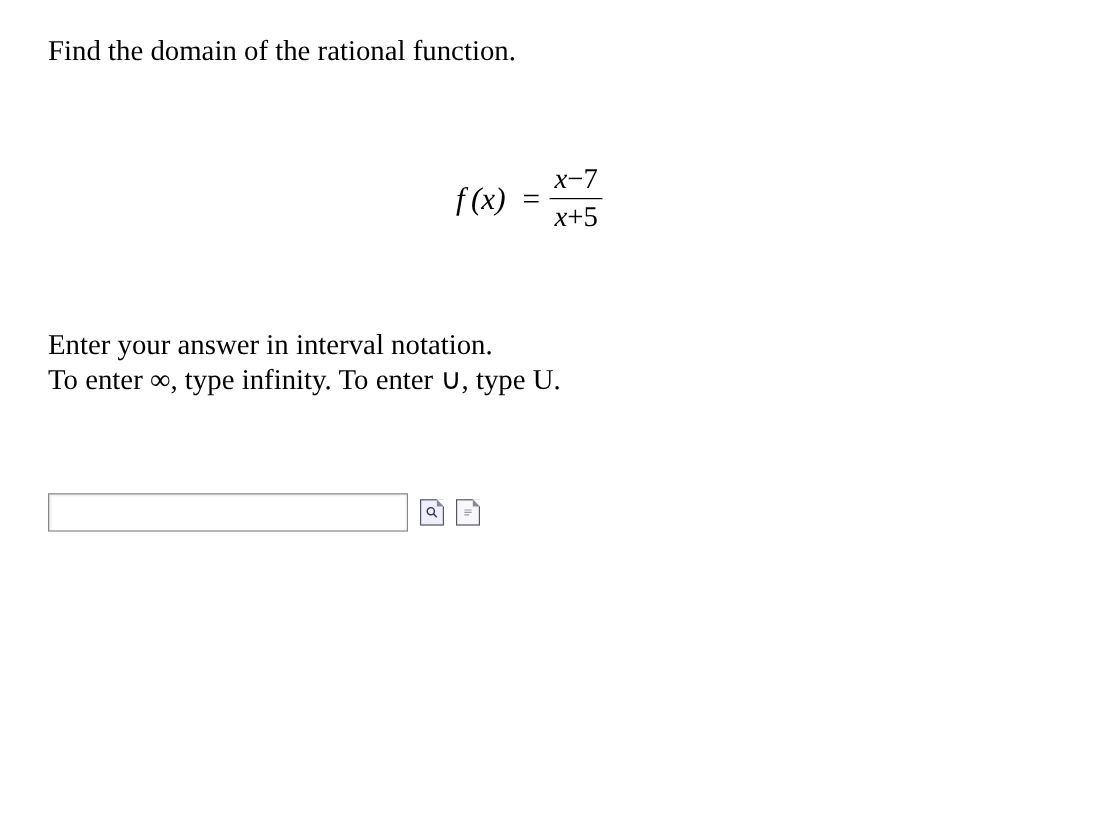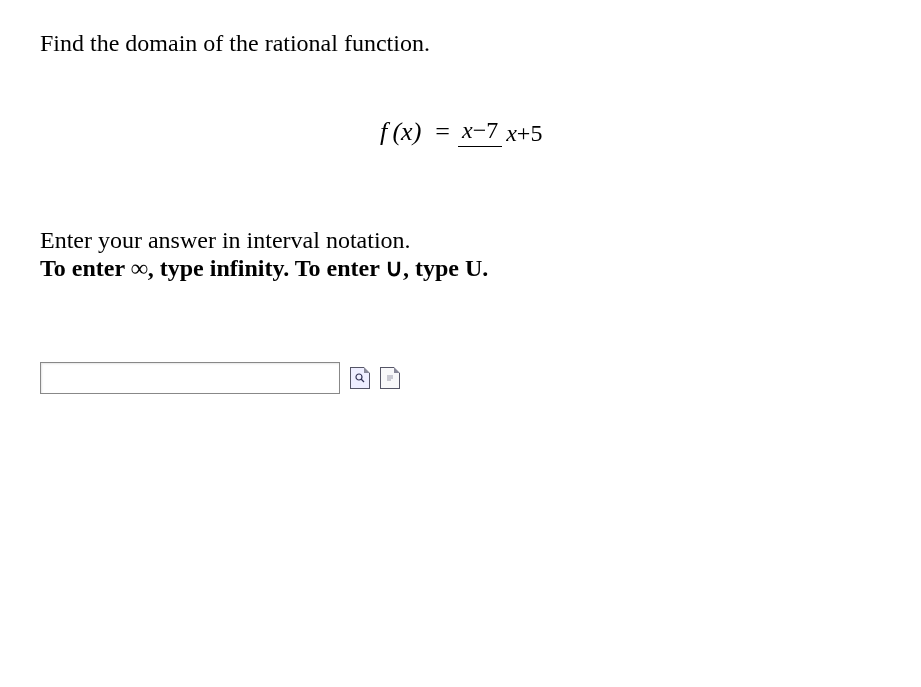--- a/index.html
+++ b/index.html
@@ -7,61 +7,60 @@
     padding: 30px 40px;
     font-family: "Times New Roman", Times, serif;
     font-size: 24px;
     color: #000;
     width: 921px;
     height: 687px;
     box-sizing: border-box;
     background: #fff;
   }
   .prompt-line {
-    margin-bottom: 60px;
+    margin-bottom: 80px;
   }
   .equation-row {
     text-align: center;
     margin: 18px auto 80px 340px;
     font-size: 26px;
     display: flex;
     align-items: center;
     justify-content: center;
     width: fit-content;
   }
   .lhs {
     font-style: italic;
     margin-right: 6px;
   }
   .equals {
     margin: 0 8px;
   }
   .fraction {
     display: inline-flex;
-    flex-direction: row;
+    flex-direction: column;
     align-items: center;
     vertical-align: middle;
     font-size: 24px;
     line-height: 1.1;
   }
   .fraction .num {
     border-bottom: 1.5px solid #000;
     padding: 0 4px 2px 4px;
   }
   .fraction .den {
     padding: 2px 4px 0 4px;
   }
   .var {
     font-style: italic;
   }
   .instruction {
   }
   .hint {
     margin-bottom: 80px;
-    font-weight: bold;
   }
   .answer-row {
     display: flex;
     align-items: center;
     gap: 10px;
   }
   .answer-input {
     width: 300px;
     height: 32px;
     font-size: 18px;

